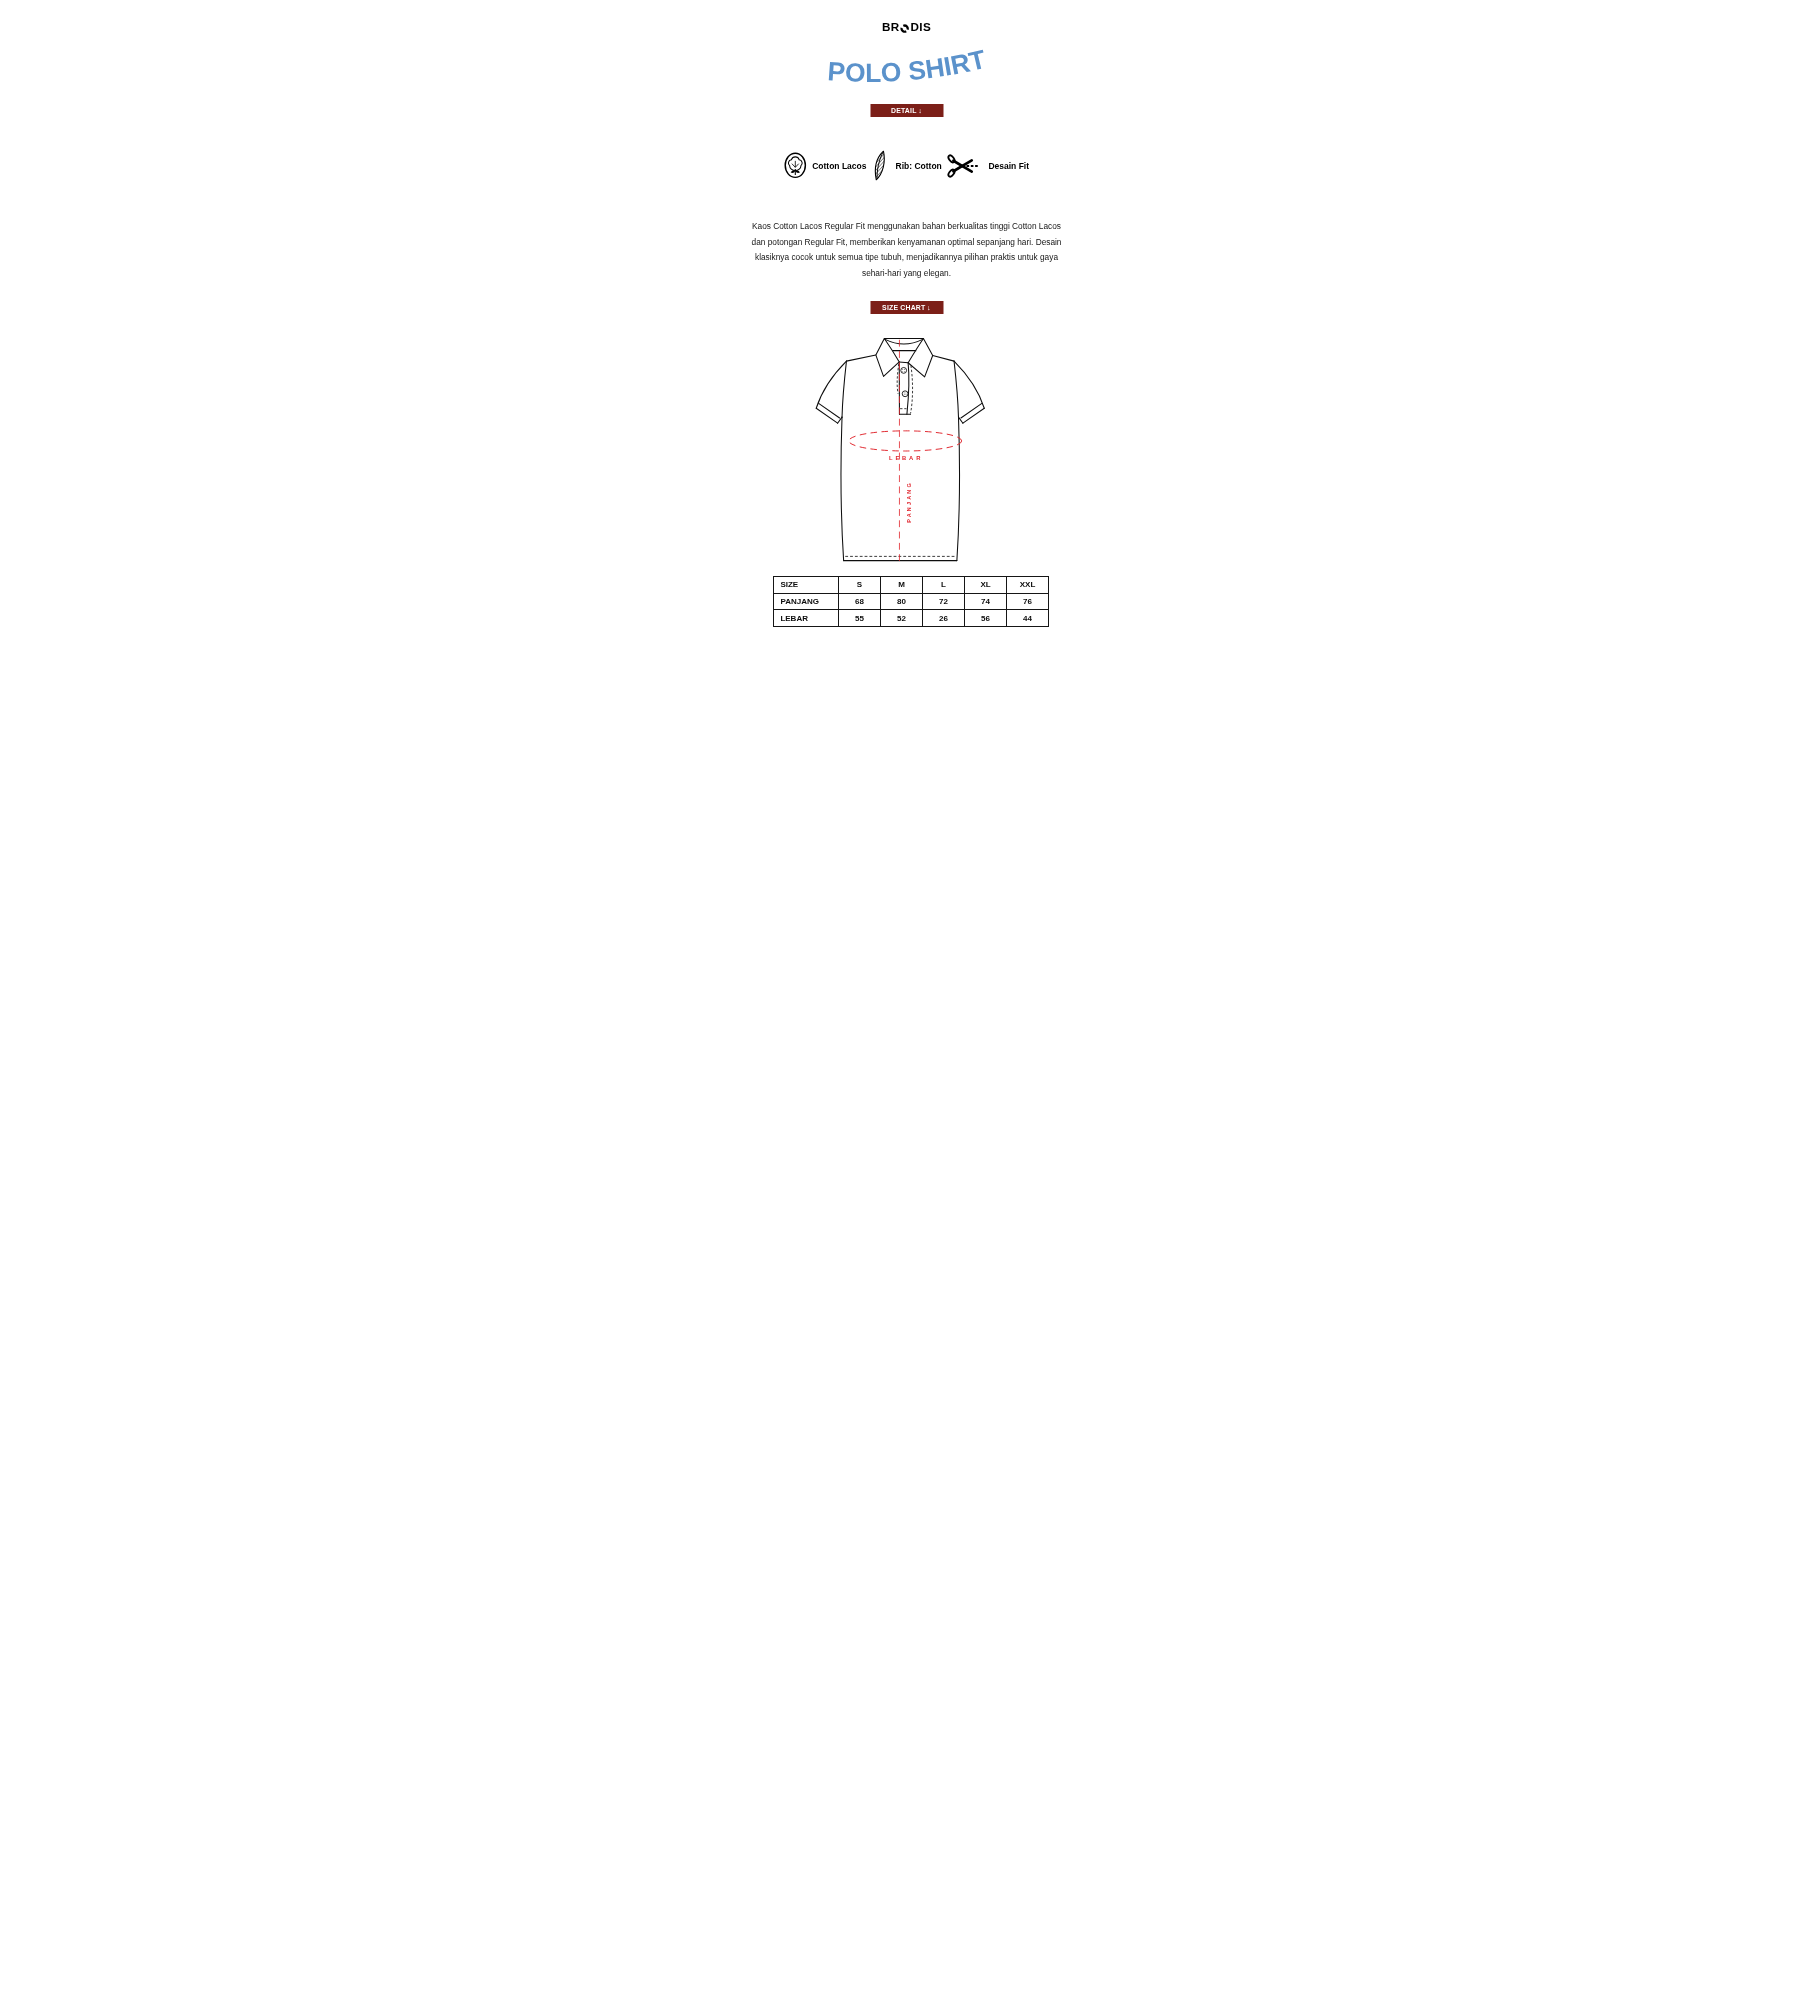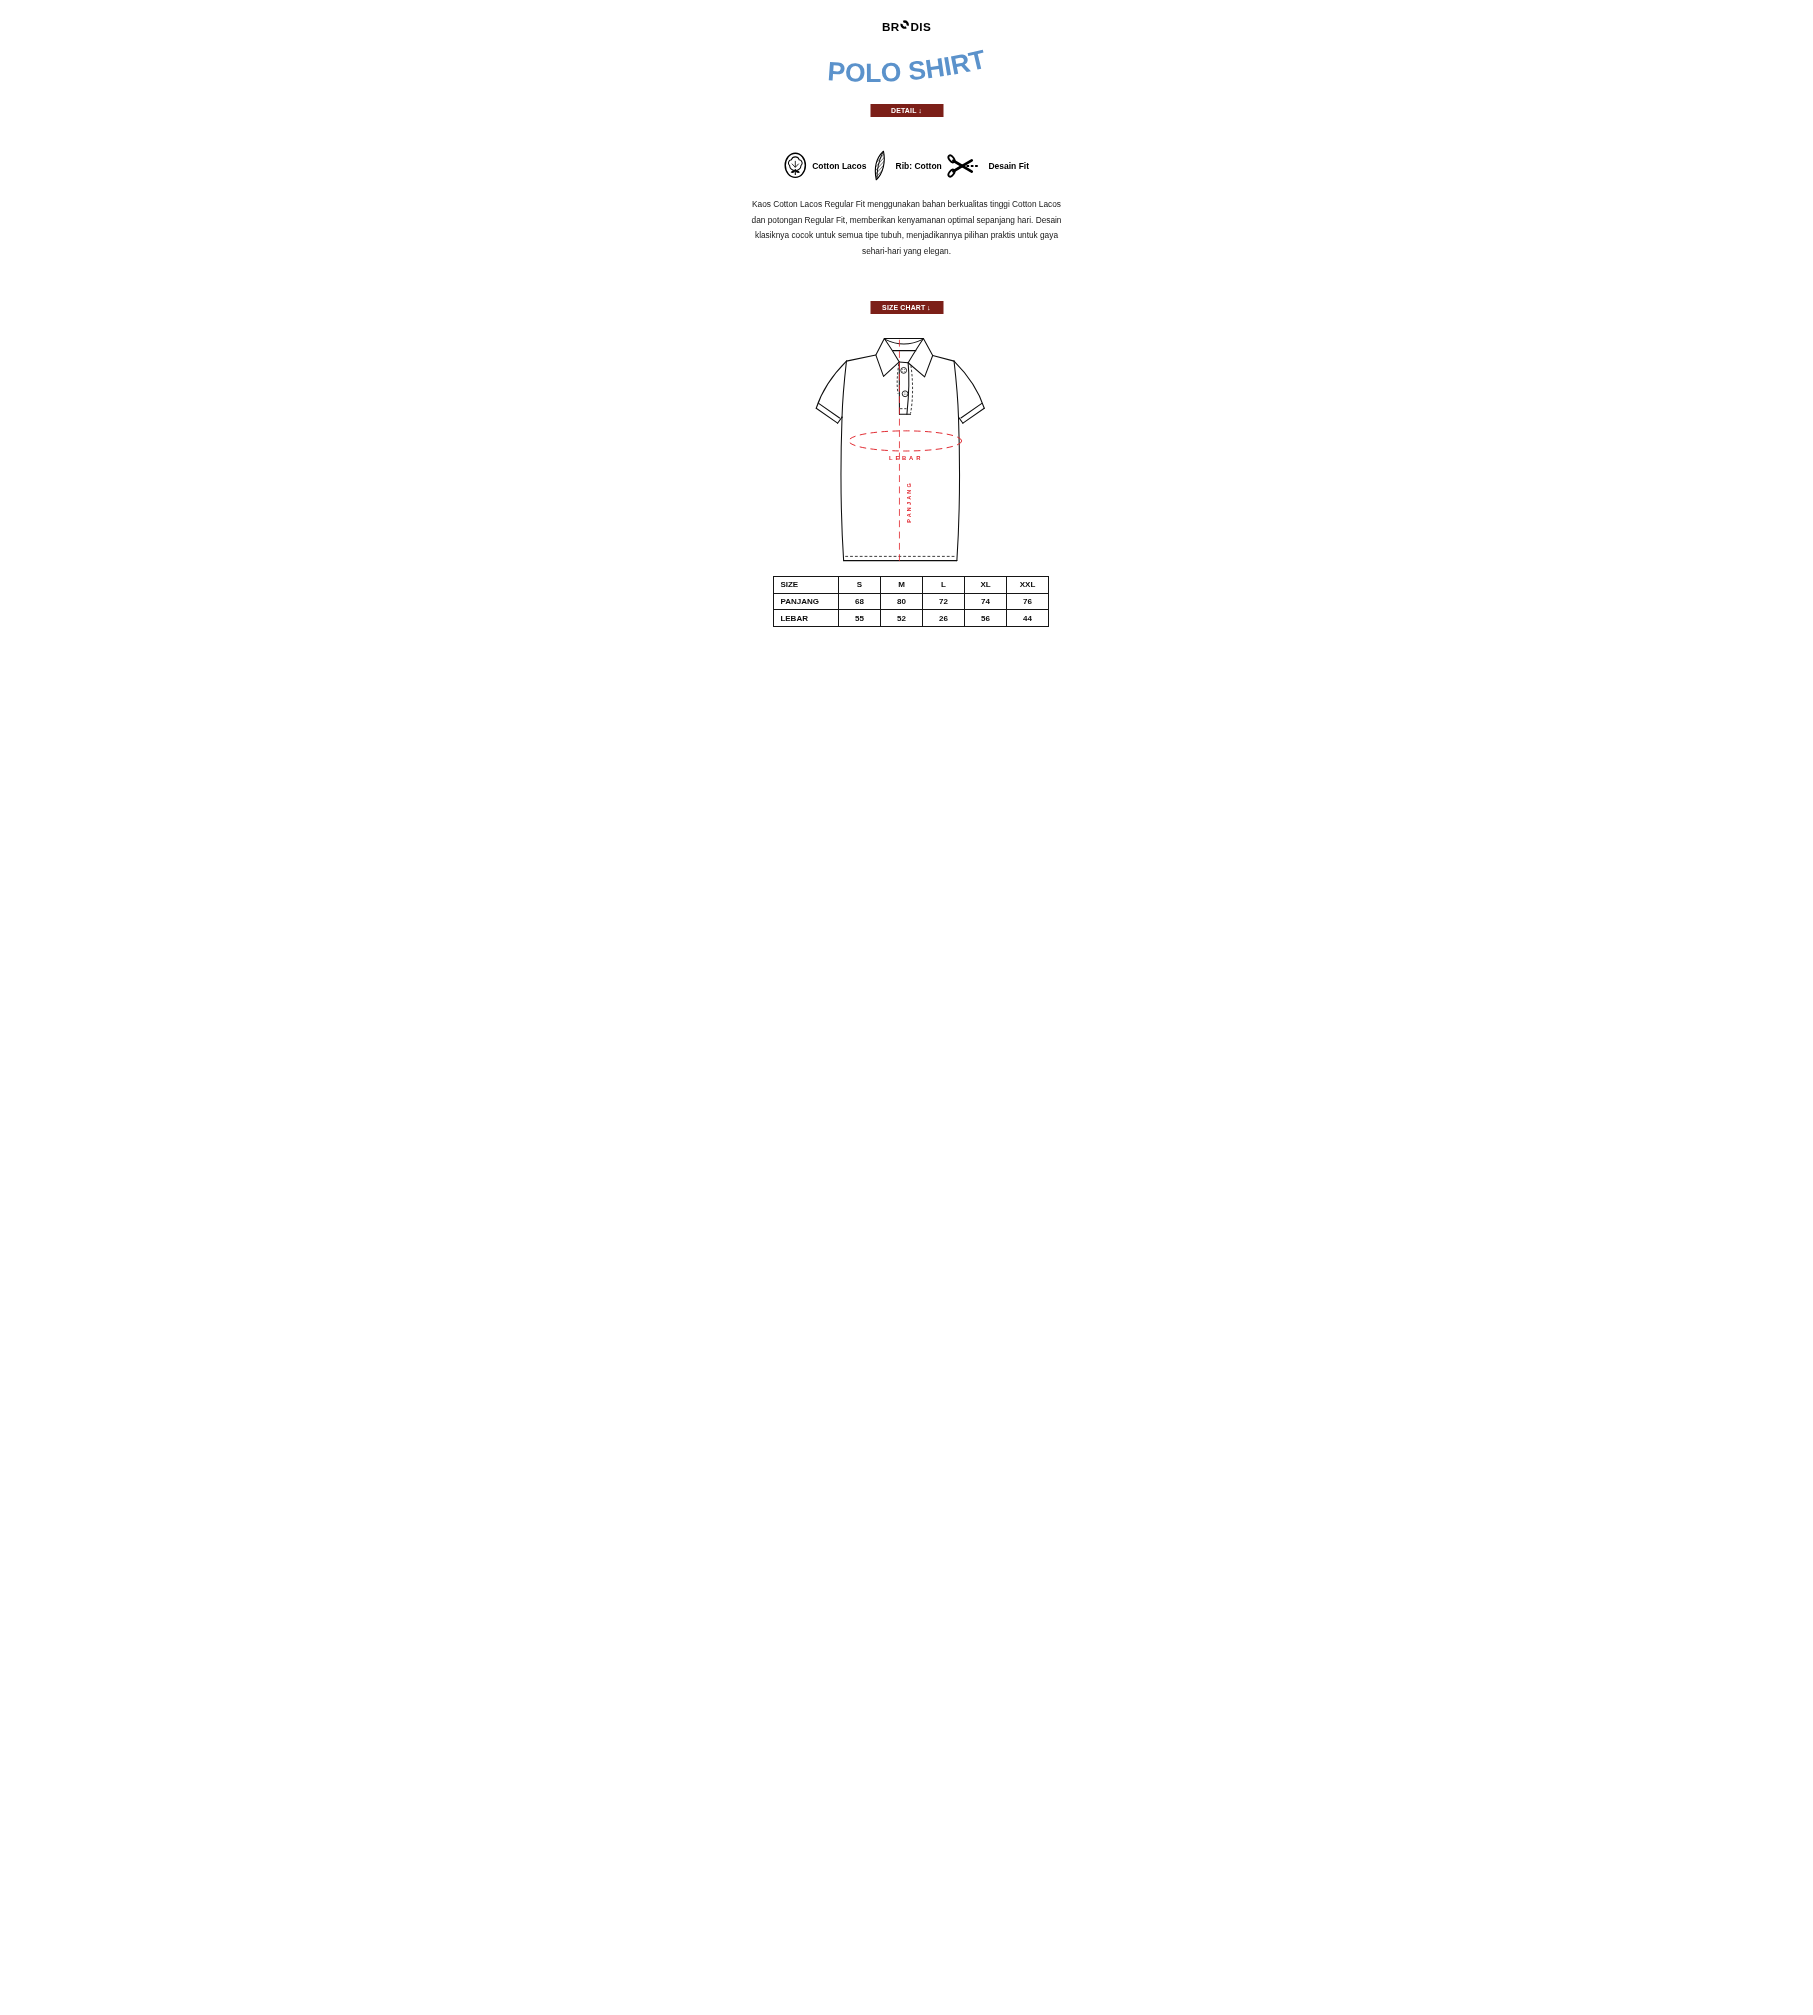--- a/index.html
+++ b/index.html
@@ -1,42 +1,42 @@
 <!DOCTYPE html>
 <html style="font-size:6.4px"><head>
 <meta charset="utf-8">
 <style>
   html,body{margin:0;padding:0;background:#ffffff;}
   .page{position:relative;width:363px;height:645px;margin:0 auto;background:#fff;
         font-family:"Liberation Sans",sans-serif;overflow:hidden;color:#111;}
 
   
   .logo{position:absolute;top:20px;left:0;right:0;display:flex;justify-content:center;
-        align-items:flex-start;gap:0.4px;font-weight:800;font-size:11.7px;letter-spacing:0.4px;color:#000;}
+        align-items:flex-end;gap:0.4px;font-weight:800;font-size:11.7px;letter-spacing:0.4px;color:#000;}
   .logo .o-svg{display:block;margin:0.4px 0.4px 0 0.4px;}
 
   
   .title-svg{position:absolute;top:48px;left:100px;}
 
   
   .badge{position:absolute;left:50%;transform:translateX(-50%);width:73px;height:12.5px;
          background:#7c1f18;color:#fff;display:flex;align-items:center;justify-content:center;
          gap:1.6px;font-weight:700;font-size:6.9px;letter-spacing:0.2px;}
   .badge.detail{top:104px;}
   .badge.sizechart{top:301px;}
   .badge .arrow{font-size:7.3px;font-weight:700;line-height:1;}
 
   
   .features{position:absolute;top:150px;left:0;right:0;display:flex;justify-content:center;
             align-items:center;gap:5px;height:31px;}
   .feature{display:flex;align-items:center;gap:5.6px;}
   .feature .flabel{font-weight:700;font-size:8.5px;color:#000;white-space:nowrap;}
 
   
-  .desc{position:absolute;top:197px;left:0;right:0;text-align:center;
+  .desc{position:absolute;top:219px;left:0;right:0;text-align:center;
         font-size:8.3px;line-height:15.5px;color:#161616;}
   .desc div{white-space:nowrap;}
 
   
   .diagram-svg{position:absolute;top:334px;left:88px;}
 
   
   table.sizes{position:absolute;top:576px;left:48px;width:274px;border-collapse:collapse;
               table-layout:fixed;}
   table.sizes td{border-left:0.6px solid #161616;border-right:0.6px solid #161616;

